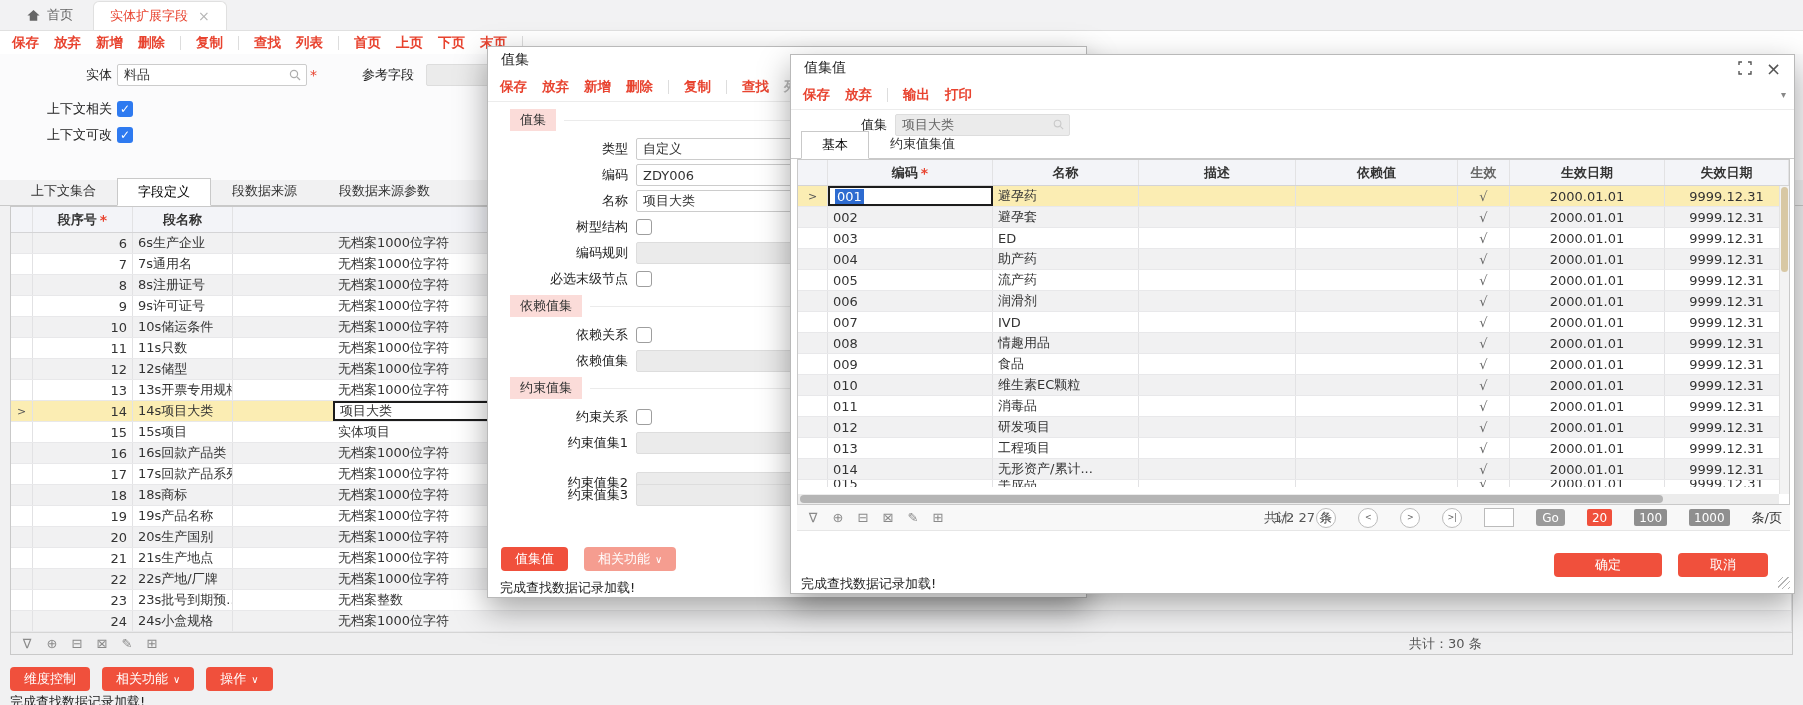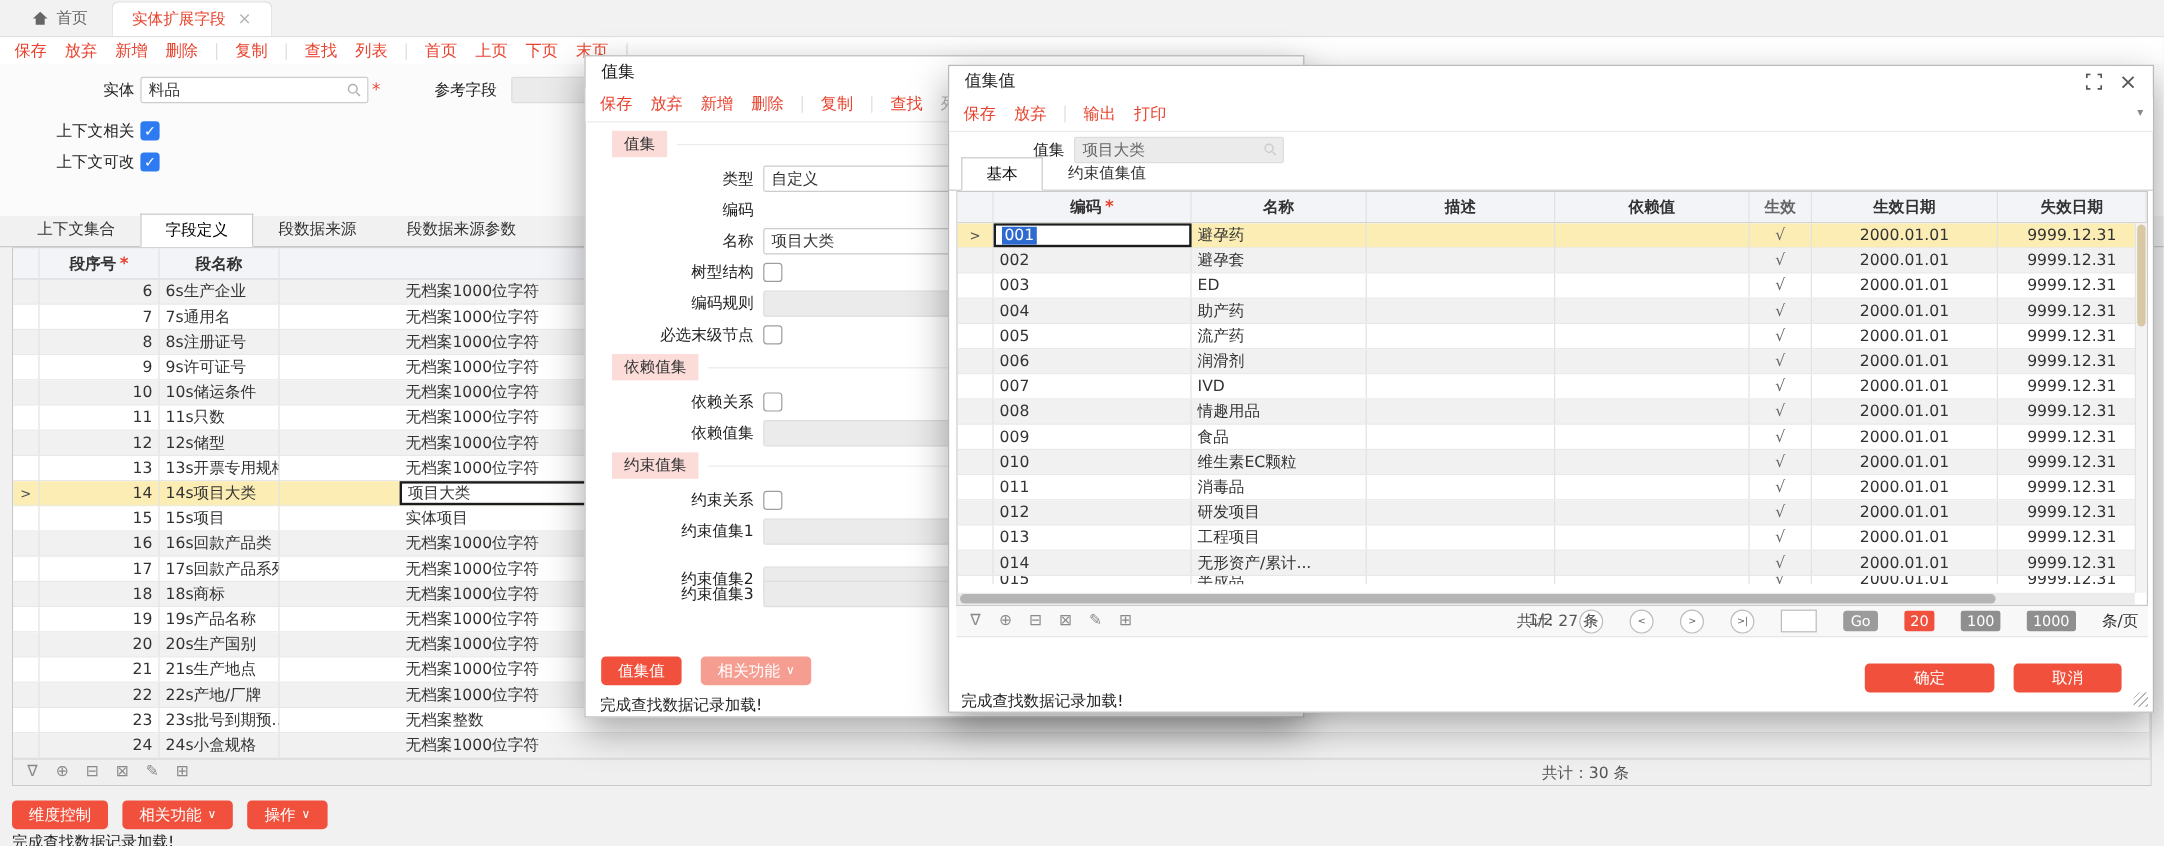--- a/index.html
+++ b/index.html
@@ -6,21 +6,21 @@
   #screen{position:relative;width:1803px;height:705px;overflow:hidden;background:#f1f1f2;
     font-family:"DejaVu Sans","Liberation Sans",sans-serif;font-size:13px;color:#333;padding-left:24px;}
   
   .tabbar{position:absolute;left:0;top:0;right:0;height:30px;background:#f2f2f3;border-bottom:1px solid #e0e0e0;display:flex;align-items:flex-end;}
   .home-tab{display:flex;align-items:center;gap:6px;height:30px;padding:0 20px 0 26px;color:#666;cursor:pointer;}
   .page-tab{display:flex;align-items:center;gap:10px;height:28px;padding:0 16px;background:#fff;border:1px solid #e0e0e0;border-bottom:none;border-radius:6px 6px 0 0;color:#e8432f;cursor:pointer;}
   .page-tab .x{color:#b5b5b5;font-size:14px;cursor:pointer;}
   
   .tbar{display:flex;align-items:center;gap:15px;padding:0 12px;background:#fff;font-size:13.5px;}
   .main-tbar{position:absolute;left:0;top:31px;right:0;height:23px;border-bottom:1px solid #f0f0f0;}
-  .titem{color:#e8432f;cursor:pointer;white-space:nowrap;}
+  .titem{color:#e8432f;cursor:pointer;white-space:nowrap;font-weight:bold;}
   .titem.disabled{color:#b8b8b8;}
   .sep{width:1px;height:14px;background:#ddd;}
   
   .form-area{position:absolute;left:0;top:54px;right:0;height:126px;background:#fbfbfc;}
   .frow{position:absolute;display:flex;align-items:center;height:24px;}
   .flabel{text-align:right;color:#222;}
   .finput{height:22px;border:1px solid #ccc;border-radius:2px;background:#fff;display:flex;align-items:center;padding:0 6px;box-sizing:border-box;position:relative;}
   .finput.disabled{background:#ebebeb;border-color:#ddd;color:#666;}
   .finput .mag{position:absolute;right:4px;top:3px;opacity:.8;}
   .star{color:#e8432f;margin-left:3px;font-size:14px;}
@@ -360,21 +360,21 @@
           </div>
         </div>
       </div>
     <div class="gfoot" style="position:absolute;">
       <span class="icn">∇</span>
       <span class="icn">⊕</span>
       <span class="icn">⊟</span>
       <span class="icn">⊠</span>
       <span class="icn">✎</span>
       <span class="icn">⊞</span>
-      <span class="total" style="position:absolute;left:1274px;">共计：30 条</span>
+      <span class="total" style="position:absolute;left:1398px;">共计：30 条</span>
     </div>
   </div>
 
   <div class="actions">
     <span class="btn red">
         <span>维度控制</span>
       </span>
     <span class="btn red">
         <span>相关功能</span>
         <span class="caret">∨</span>
@@ -410,20 +410,23 @@
     </div>
 
     <div class="dfrow" style="top:90px;">
       <span class="flabel">类型</span>
       <span class="finput">
           <span>自定义</span>
         </span>
     </div>
     <div class="dfrow" style="top:116px;">
       <span class="flabel">编码</span>
+      <span class="finput">
+          <span>ZDY006</span>
+        </span>
     </div>
     <div class="dfrow" style="top:142px;">
       <span class="flabel">名称</span>
       <span class="finput">
           <span>项目大类</span>
         </span>
     </div>
     <div class="dfrow" style="top:168px;justify-content:flex-end;">
       <span class="flabel">树型结构</span>
       <span class="cb unchecked"></span>

